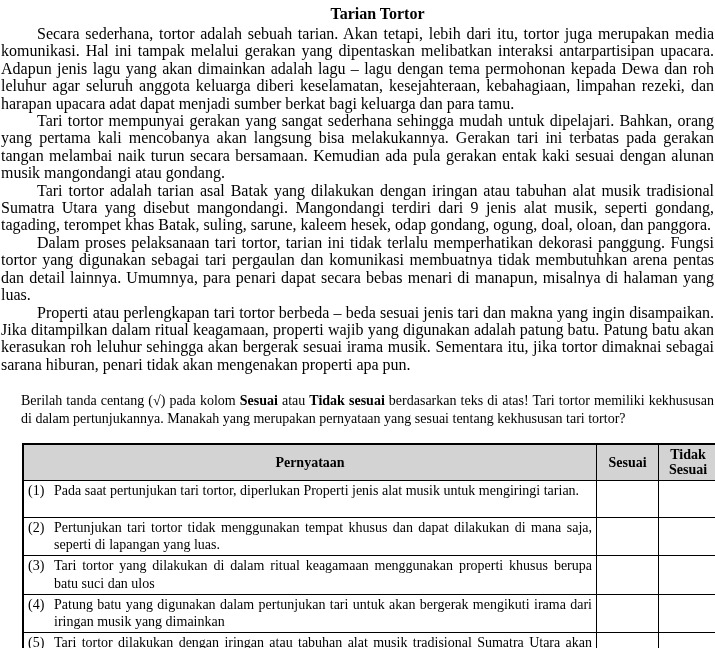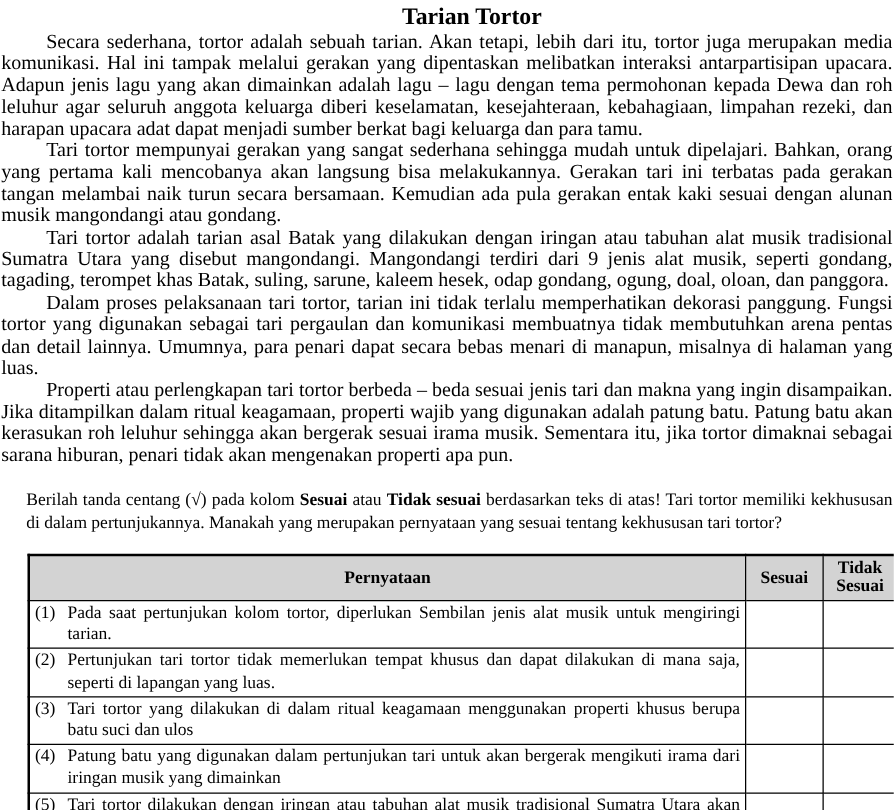--- a/index.html
+++ b/index.html
@@ -11,21 +11,21 @@
     width: 715px;
     height: 648px;
     overflow: hidden;
     font-family: "Liberation Serif", "DejaVu Serif", serif;
     color: #000000;
   }
   .page {
     padding: 5px 1px 0 1px;
   }
   .doc-title {
-    font-size: 19px;
+    font-size: 16px;
     font-weight: bold;
     text-align: center;
     margin: 0 0 2px 0;
     line-height: 18px;
     padding-left: 40px;
   }
   .body-par {
     font-size: 16px;
     line-height: 17.4px;
     text-align: justify;
@@ -108,31 +108,31 @@
         <th class="col-statement">Pernyataan</th>
         <th class="col-suitable">Sesuai</th>
         <th class="col-not-suitable">Tidak Sesuai</th>
       </tr>
     </thead>
     <tbody>
       <tr>
         <td class="statement-cell">
           <div class="stmt">
             <span class="num">(1)</span>
-            <span class="txt">Pada saat pertunjukan kolom tortor, diperlukan Sembilan jenis alat musik untuk mengiringi tarian.</span>
+            <span class="txt">Pada saat pertunjukan tari tortor, diperlukan Properti jenis alat musik untuk mengiringi tarian.</span>
           </div>
         </td>
         <td class="answer-cell"></td>
         <td class="answer-cell"></td>
       </tr>
       <tr>
         <td class="statement-cell">
           <div class="stmt">
             <span class="num">(2)</span>
-            <span class="txt">Pertunjukan tari tortor tidak memerlukan tempat khusus dan dapat dilakukan di mana saja, seperti di lapangan yang luas.</span>
+            <span class="txt">Pertunjukan tari tortor tidak menggunakan tempat khusus dan dapat dilakukan di mana saja, seperti di lapangan yang luas.</span>
           </div>
         </td>
         <td class="answer-cell"></td>
         <td class="answer-cell"></td>
       </tr>
       <tr>
         <td class="statement-cell">
           <div class="stmt">
             <span class="num">(3)</span>
             <span class="txt">Tari tortor yang dilakukan di dalam ritual keagamaan menggunakan properti khusus berupa batu suci dan ulos</span>

